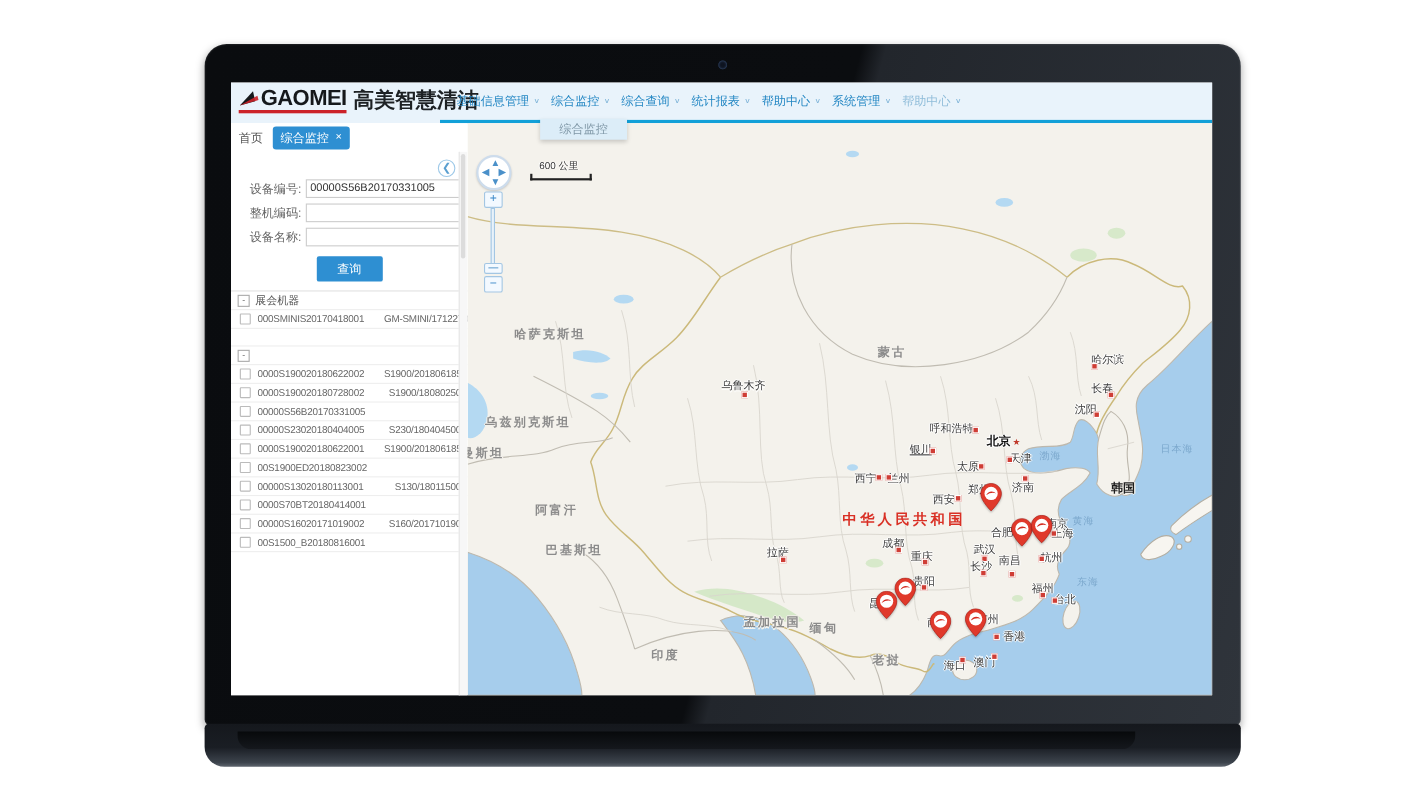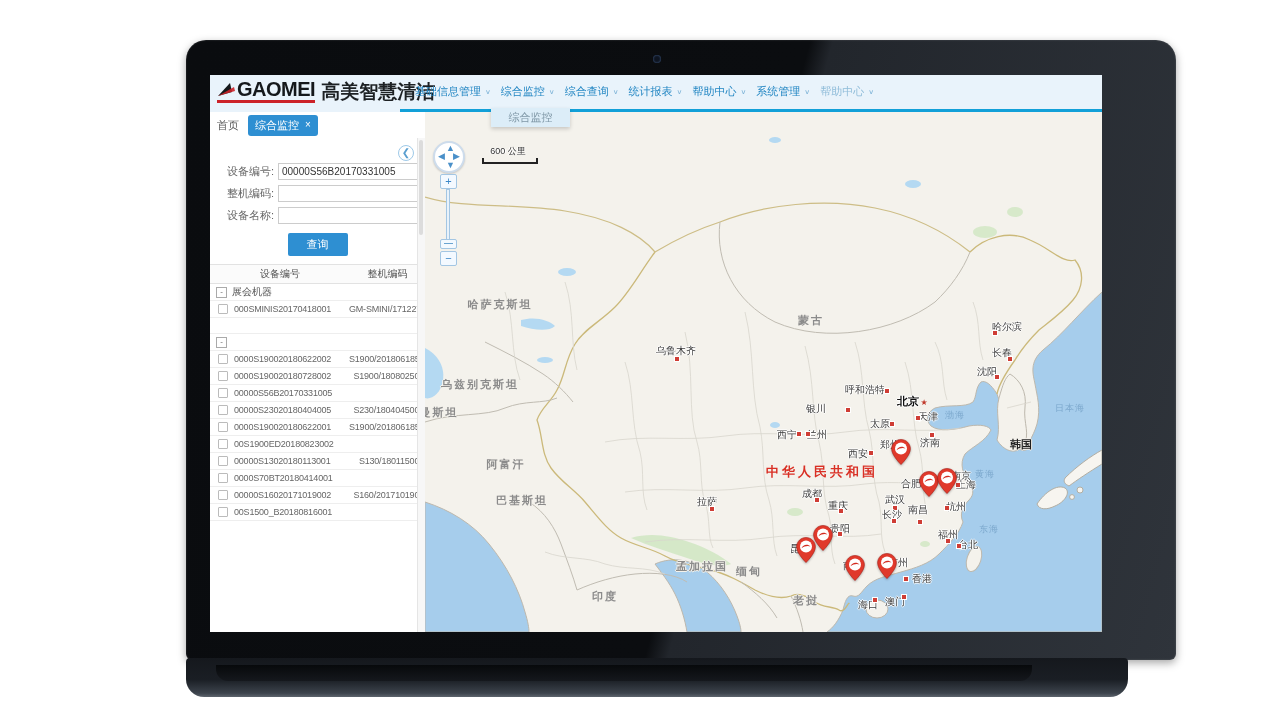--- a/index.html
+++ b/index.html
@@ -3,21 +3,21 @@
 <meta charset="utf-8">
 <style>
   html,body{margin:0;padding:0;}
   body{width:1280px;height:720px;background:#fff;position:relative;overflow:hidden;
        font-family:"Liberation Sans","DejaVu Sans",sans-serif;}
   
   .laptop{position:absolute;left:186px;top:40px;width:942px;height:657px;}
   .bezel{position:absolute;left:0;top:0;width:942px;height:620px;
          border-radius:20px 20px 6px 6px;
          background:linear-gradient(105deg,#0a0c0f 0%,#0b0d10 54%,#22262c 56%,#2f343b 100%);
-         box-shadow:0 3px 8px rgba(0,0,0,.35), inset 0 0 2px rgba(255,255,255,.22);padding-left:48px;}
+         box-shadow:0 3px 8px rgba(0,0,0,.35), inset 0 0 2px rgba(255,255,255,.22);}
   .camera{position:absolute;left:467px;top:15px;width:8px;height:8px;border-radius:50%;
           background:#0e1420;box-shadow:inset 0 0 2px #4a6a9a;}
   .base{position:absolute;left:0;top:618px;width:942px;height:39px;
         background:linear-gradient(180deg,#15181d 0%,#1a1e24 55%,#3c434c 90%,#5d646d 100%);
         border-radius:4px 4px 18px 18px;}
   .groove{position:absolute;left:30px;top:7px;width:816px;height:16px;
           background:linear-gradient(180deg,#07090b,#15181d);border-radius:0 0 12px 12px;}
   .screen{position:absolute;left:24px;top:35px;width:892px;height:557px;background:#fff;overflow:hidden;}
   
   .app-header{position:relative;height:37px;background:#e9f3fb;}
@@ -183,24 +183,20 @@
               </div>
               <div class="form-row">
                 <span class="form-label">设备名称:</span>
                 <input class="form-input" value="" style="">
               </div>
             </div>
             <div class="btn-row">
               <button class="query-btn">查询</button>
             </div>
             <div class="grid">
-              <div class="grid-header">
-                <span class="gh1">设备编号</span>
-                <span class="gh2">整机编码</span>
-              </div>
               <div id="table-body">
                   <div class="group-row">
                     <span class="group-icon">-</span>
                     <span>展会机器</span>
                   </div>
                   <div class="grid-row">
                     <span class="cell-check"></span>
                     <span class="cell-id">000SMINIS20170418001</span>
                     <span class="cell-code">GM-SMINI/1712270</span>
                   </div>
@@ -373,21 +369,21 @@
               <div class="map-label city" style="left: 577px; top: 241px;">长春</div>
               <div class="dot" style="left: 585px; top: 247px;"></div>
               <div class="map-label city" style="left: 562px; top: 260px;">沈阳</div>
               <div class="dot" style="left: 572px; top: 265px;"></div>
               <div class="map-label city" style="left: 440px; top: 278px;">呼和浩特</div>
               <div class="dot" style="left: 462px; top: 279px;"></div>
               <div class="map-label city bold" style="left: 483px; top: 289px;">北京</div>
               <div class="star" style="left: 499px; top: 290px;">★</div>
               <div class="map-label city" style="left: 503px; top: 305px;">天津</div>
               <div class="dot" style="left: 493px; top: 306px;"></div>
-              <div class="map-label city" style="left: 391px; top: 297px;">银川</div>
+              <div class="map-label city" style="left: 412px; top: 297px; text-decoration: underline;">银川</div>
               <div class="dot" style="left: 423px; top: 298px;"></div>
               <div class="map-label city" style="left: 455px; top: 312px;">太原</div>
               <div class="dot" style="left: 467px; top: 312px;"></div>
               <div class="map-label city" style="left: 505px; top: 331px;">济南</div>
               <div class="dot" style="left: 507px; top: 323px;"></div>
               <div class="map-label city" style="left: 362px; top: 323px;">西宁</div>
               <div class="dot" style="left: 374px; top: 322px;"></div>
               <div class="map-label city" style="left: 392px; top: 323px;">兰州</div>
               <div class="dot" style="left: 383px; top: 322px;"></div>
               <div class="map-label city" style="left: 433px; top: 342px;">西安</div>

